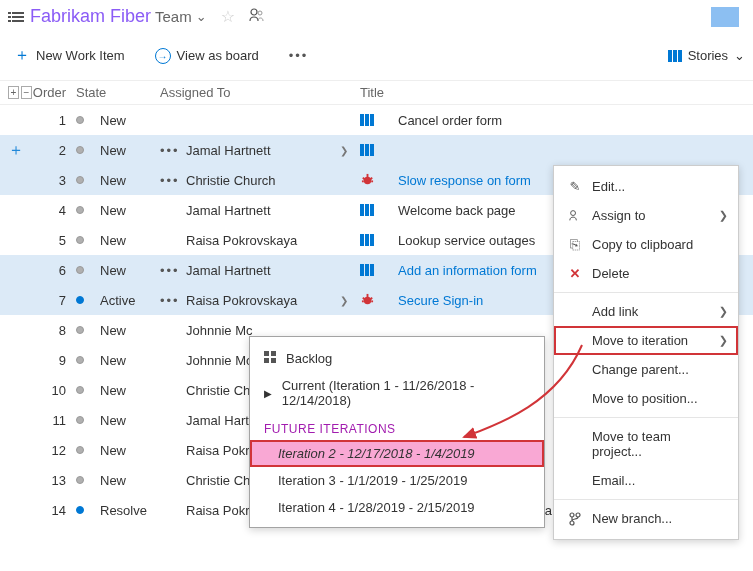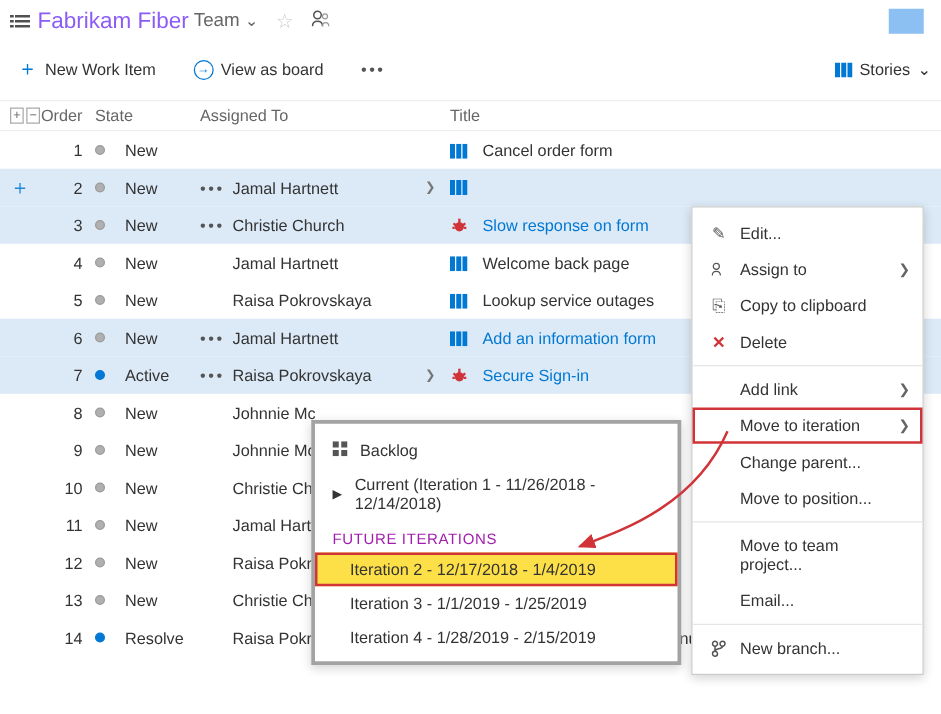--- a/index.html
+++ b/index.html
@@ -37,31 +37,31 @@
 .row { display:flex; align-items:center; padding: 6px 8px; height:30px; }
 .row.selected { background:#dceaf7; }
 .row .add { width:24px; color:#0078d4; font-size:16px; opacity:0.85; }
 .row .order { width:44px; text-align:right; padding-right:10px; color:#333; }
 .row .state { width:84px; display:flex; align-items:center; gap:16px; }
 .row .dot { width:8px; height:8px; border-radius:50%; background:#b0b0b0; border:1px solid #999; }
 .row .dot.active { background:#0078d4; border-color:#0078d4; }
 .row .dots { width:26px; color:#555; letter-spacing:2px; }
 .row .assigned { width:154px; white-space:nowrap; overflow:hidden; }
 .row .expand { width:20px; color:#777; font-size:10px; }
-.row .title { flex:1; display:flex; align-items:flex-end; gap:12px; white-space:nowrap; overflow:hidden; }
+.row .title { flex:1; display:flex; align-items:flex-start; gap:24px; white-space:nowrap; overflow:hidden; }
 .row .title.link { color:#0078d4; }
 .row .wi-icon { width:14px; height:14px; display:inline-flex; align-items:center; justify-content:center; }
 .wi-icon.story svg { fill:#0078d4; }
 .wi-icon.bug svg { fill:#d13438; }
 
-.iter-menu { position:absolute; left:249px; top:336px; width:296px; background:#fff; border:3px solid #a3a3a3; box-shadow:0 2px 8px rgba(0,0,0,0.18); padding: 8px 0 6px; }
+.iter-menu { position:absolute; left:249px; top:336px; width:296px; background:#fff; border:1px solid #a3a3a3; box-shadow:0 2px 8px rgba(0,0,0,0.18); padding: 8px 0 6px; }
 .iter-menu .item { display:flex; align-items:center; gap:10px; padding:6px 14px; font-size:13px; color:#333; }
 .iter-menu .section-label { color:#a21caf; font-size:12px; padding:8px 14px 4px; letter-spacing:0.5px; }
 .iter-menu .sub-item { padding:6px 14px 6px 28px; font-size:13px; color:#333; }
-.iter-menu .highlight { outline:2px solid #d13438; outline-offset:-2px; background:#fde047; }
+.iter-menu .highlight { outline:2px solid #d13438; outline-offset:-2px; background:#f9a8d4;font-style:italic; }
 
 .ctx-menu { position:absolute; left:553px; top:165px; width:186px; background:#fff; border:1px solid #ccc; box-shadow:0 2px 8px rgba(0,0,0,0.18); padding:6px 0; }
 .ctx-menu .citem { display:flex; align-items:center; gap:10px; padding:7px 14px; font-size:13px; color:#333; position:relative; }
 .ctx-menu .citem .chev-r { position:absolute; right:10px; color:#666; font-size:11px; }
 .ctx-menu .sep { border-top:1px solid #e5e5e5; margin:4px 0; }
 .ctx-menu .delete { color:#333; }
 .ctx-menu .delete .del-icon { color:#d13438; font-weight:bold; }
 .ctx-menu .citem.highlight { outline:2px solid #d13438; outline-offset:-2px; }
 .ctx-menu .ci-icon { width:14px; height:14px; display:inline-flex; align-items:center; justify-content:center; color:#555; }
 

